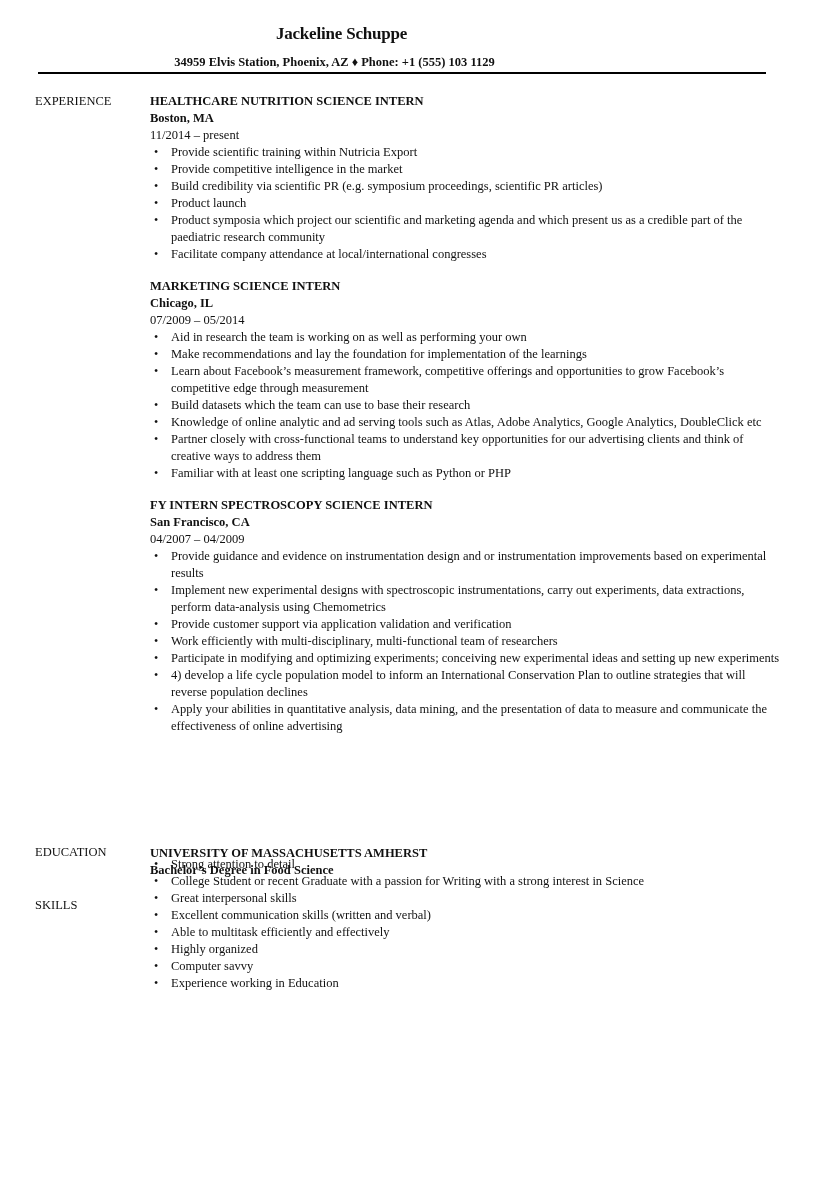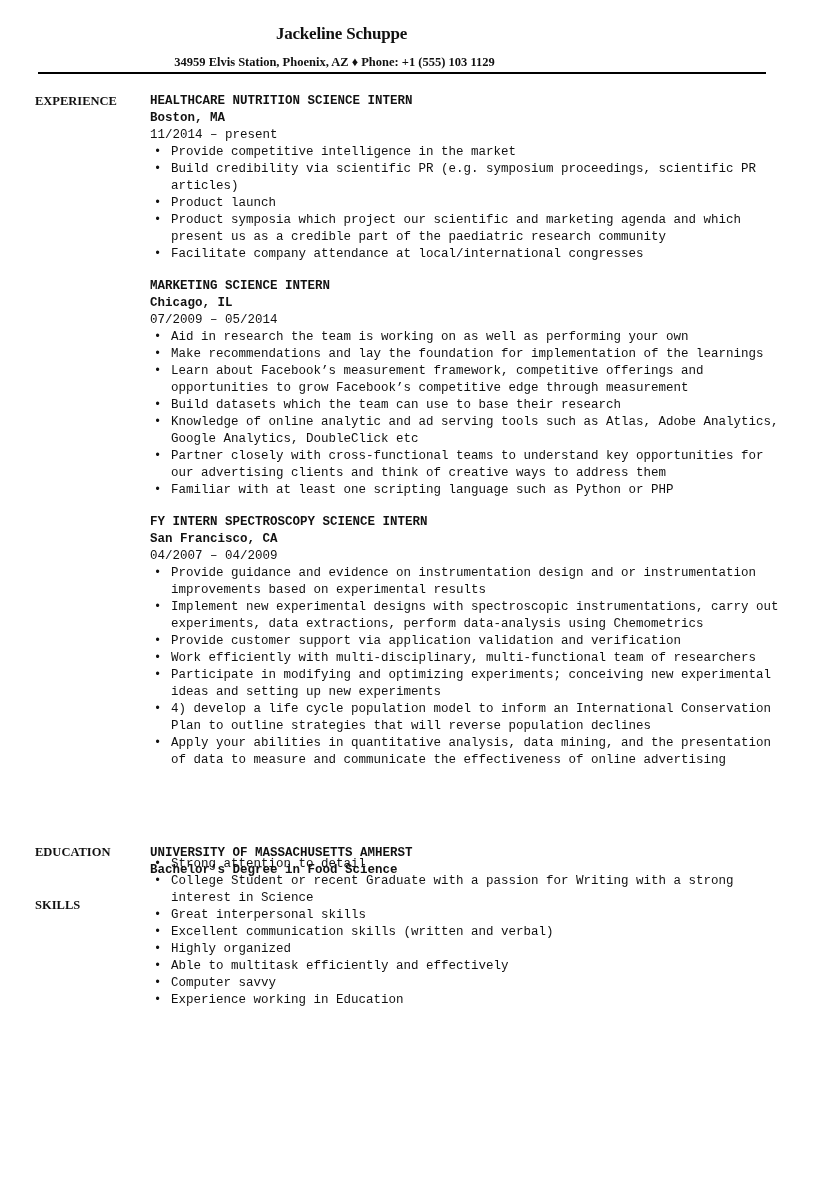--- a/index.html
+++ b/index.html
@@ -14,23 +14,23 @@
       font-weight: bold; font-size: 17px; letter-spacing: -0.2px;
     }
     .contact {
       position: absolute; top: 55px; left: 0; width: 669px; text-align: center;
       font-weight: bold; font-size: 12.5px;
     }
     .rule {
       position: absolute; top: 72px; left: 38px; width: 728px; height: 2px; background: #000;
     }
     .section-label {
-      position: absolute; left: 35px; font-weight: bold; font-size: 12.5px;
+      position: absolute; left: 35px; font-weight: normal; font-size: 12.5px;
     }
-    .col { position: absolute; left: 150px; width: 630px; font-size: 12.5px; line-height: 17px; font-family: Liberation Mono, monospace; }
+    .col { position: absolute; left: 150px; width: 630px; font-size: 12.5px; line-height: 17px; }
     .job-title { font-weight: bold; font-size: 12.5px; line-height: 17px; }
     .job-loc { font-weight: bold; }
     .job-date { }
     ul.bullets { list-style: none; margin: 0; padding: 0; }
     ul.bullets li { position: relative; padding-left: 21px; }
     ul.bullets li::before {
       content: "\2022"; position: absolute; left: 4px; top: 0; font-size: 12px;
     }
     .job { margin-bottom: 15px; }
     .edu-school { font-weight: bold; }
@@ -46,20 +46,21 @@
 </div>
 
 <div class="section-label" style="top:94px;">EXPERIENCE</div>
 <div class="col" style="top:93px;">
 
   <div class="job">
     <div class="job-title">HEALTHCARE NUTRITION SCIENCE INTERN</div>
     <div class="job-loc">Boston, MA</div>
     <div class="job-date">11/2014 – present</div>
     <ul class="bullets">
+      <li>Provide scientific training within Nutricia Export</li>
       <li>Provide competitive intelligence in the market</li>
       <li>Build credibility via scientific PR (e.g. symposium proceedings, scientific PR articles)</li>
       <li>Product launch</li>
       <li>Product symposia which project our scientific and marketing agenda and which present us as a credible part of the paediatric research community</li>
       <li>Facilitate company attendance at local/international congresses</li>
     </ul>
   </div>
 
   <div class="job">
     <div class="job-title">MARKETING SCIENCE INTERN</div>
@@ -98,18 +99,18 @@
   <div class="edu-degree">Bachelor’s Degree in Food Science</div>
 </div>
 
 <div class="section-label" style="top:898px;">SKILLS</div>
 <div class="col" style="top:856px;">
   <ul class="bullets">
     <li>Strong attention to detail</li>
     <li>College Student or recent Graduate with a passion for Writing with a strong interest in Science</li>
     <li>Great interpersonal skills</li>
     <li>Excellent communication skills (written and verbal)</li>
+    <li>Able to multitask efficiently and effectively</li>
     <li>Highly organized</li>
-    <li>Able to multitask efficiently and effectively</li>
     <li>Computer savvy</li>
     <li>Experience working in Education</li>
   </ul>
 </div>
 
 </body></html>

